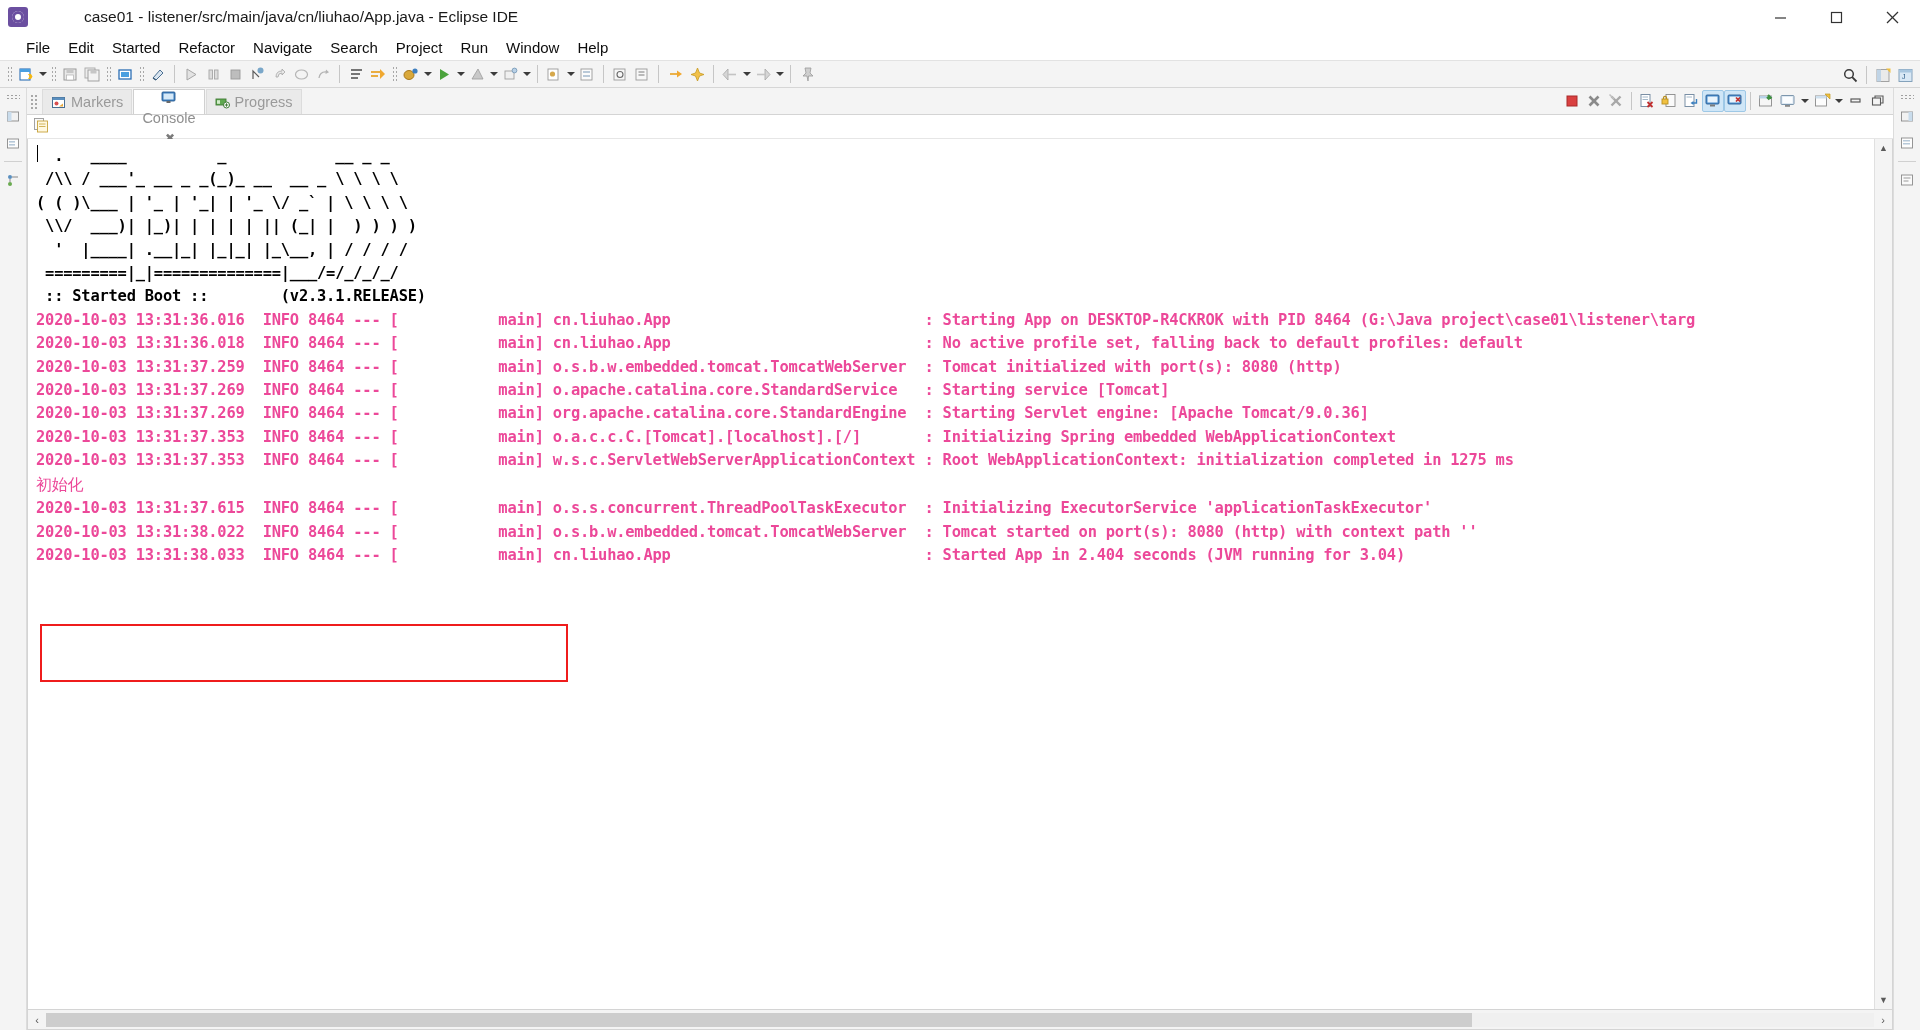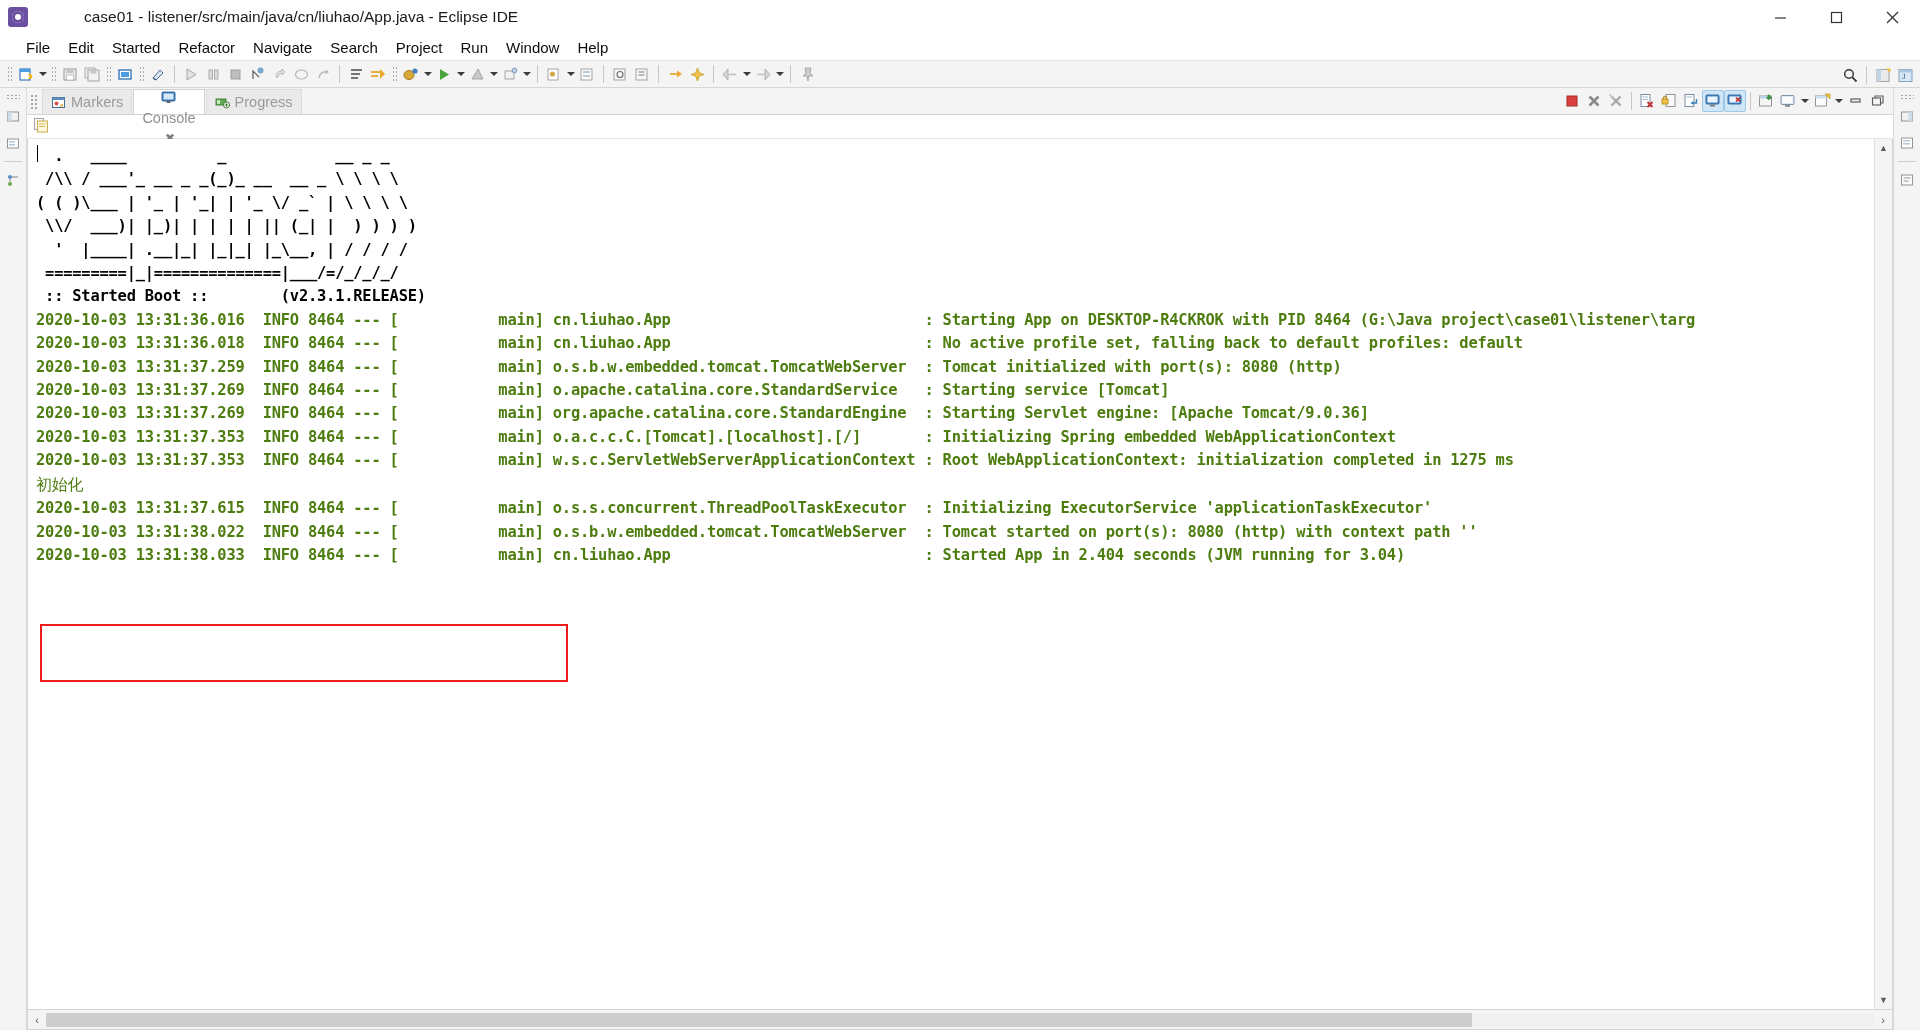--- a/index.html
+++ b/index.html
@@ -281,21 +281,21 @@
     position: absolute;
     left: 9px; top: 6px;
     width: 1px; height: 17px;
     background: #000;
   }
   pre.console-text {
     margin: 0;
     font-family: "DejaVu Sans Mono", "Liberation Mono", monospace;
     font-size: 15.4px;
     line-height: 23.4px;
-    color: #4d7c0f;
+    color: #ec4899;
     font-weight: bold;
     white-space: pre;
     letter-spacing: -0.2px;
   }
   pre.banner {
     margin: 0;
     font-family: "DejaVu Sans Mono", "Liberation Mono", monospace;
     font-size: 15.4px;
     line-height: 23.4px;
     color: #000000;

